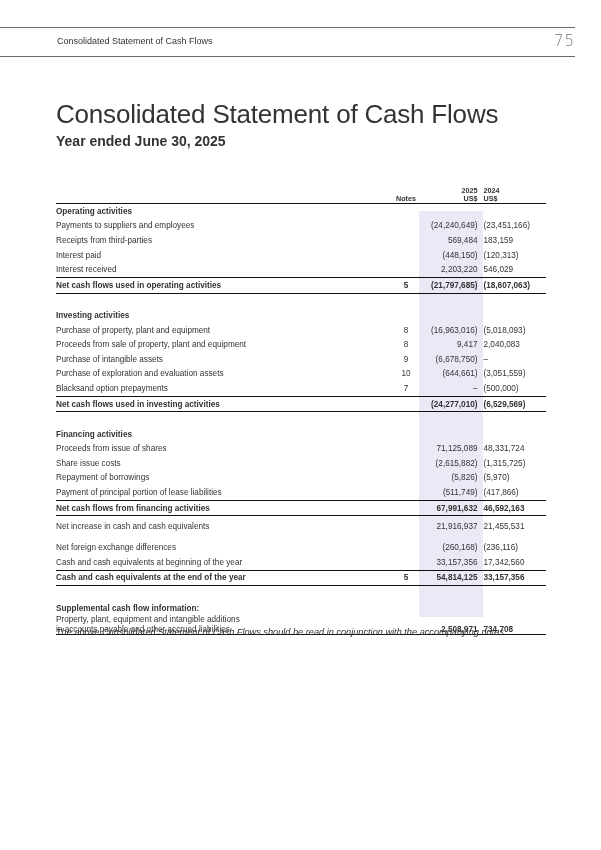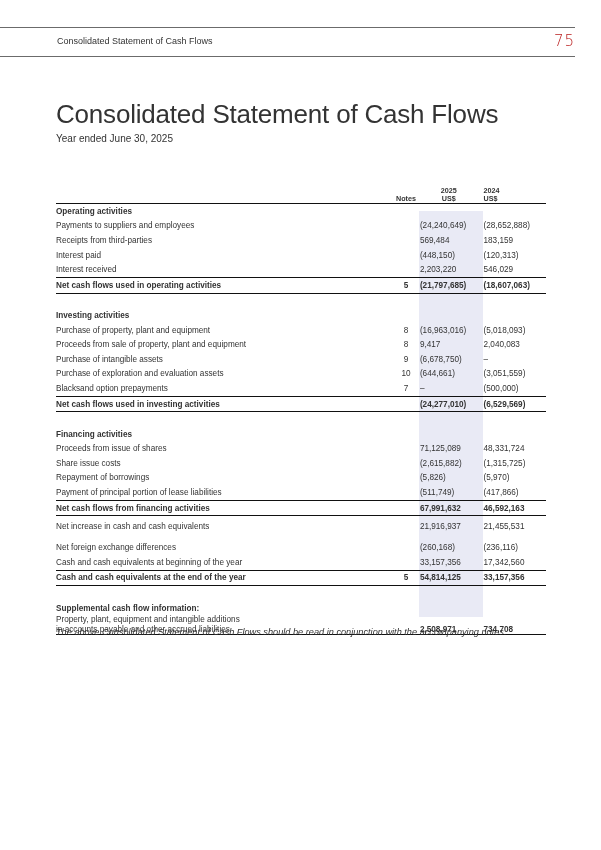--- a/index.html
+++ b/index.html
@@ -9,48 +9,48 @@
     color: #2b2b2b;
   }
   .running-header {
     position: absolute; left: 0; top: 27px; width: 575px; height: 28px;
     border-top: 1px solid #6b6b6b; border-bottom: 1px solid #6b6b6b;
   }
   .running-header .rh-title {
     position: absolute; left: 57px; top: 8px; font-size: 9px; color: #333;
   }
   .running-header .rh-page {
-    position: absolute; right: 0; top: 4px; font-size: 15px; color: #b91c1c;
+    position: absolute; right: 0; top: 4px; font-size: 15px; color: #737373;
     letter-spacing: 1px; font-family: "DejaVu Sans", sans-serif; font-weight: 300;
   }
   .page-title {
     position: absolute; left: 56px; top: 99px; font-size: 26px; color: #333;
     font-weight: normal; margin: 0; letter-spacing: -0.2px;
   }
   .page-subtitle {
-    position: absolute; left: 56px; top: 133px; font-size: 10px; color: #333;
+    position: absolute; left: 56px; top: 133px; font-size: 14px; color: #333; font-weight: bold;
   }
   .shade {
     position: absolute; left: 419px; top: 211px; width: 64px; height: 406px;
     background: #e9eaf5;
   }
   table.cf {
     position: absolute; left: 56px; top: 187px; width: 490px;
     border-collapse: collapse; font-size: 8.2px; color: #333;
   }
   table.cf td, table.cf th { padding: 0; height: 14.6px; white-space: nowrap; }
   table.cf col.c-label { width: 345px; }
   table.cf col.c-notes { width: 14px; }
   table.cf col.c-gap { width: 4px; }
   table.cf col.c-2025 { width: 64px; }
   table.cf col.c-2024 { width: 63px; }
   .hdr th { font-weight: bold; font-size: 7.2px; line-height: 8px; vertical-align: bottom; padding-bottom: 3px; height: 20px; }
   .hdr { border-bottom: 1.6px solid #111; }
   .num { text-align: left; }
-  .c25 { padding-right: 6px !important; }
+  .c25 { text-align: right; padding-right: 6px !important; }
   .notes { text-align: center; }
   .sec td { font-weight: bold; padding-top: 3px; }
   .total td { font-weight: bold; border-top: 1.3px solid #111; border-bottom: 1.3px solid #111; height: 13px; }
   .spacer td { height: 6px; }
   .supp-row td { vertical-align: bottom; height: 24px; padding-bottom: 2px; border-bottom: 1.3px solid #111; margin-left: 16px; }
   .supp-row .lbl { line-height: 9.5px; white-space: normal; }
   .bold { font-weight: bold; }
   .footnote {
     position: absolute; left: 56px; top: 627px; font-size: 9.2px; color: #333; font-style: italic;
   }
@@ -92,21 +92,21 @@
   </tr>
 
   <tr class="sec">
     <td colspan="5">Operating activities</td>
   </tr>
   <tr>
     <td>Payments to suppliers and employees</td>
     <td class="notes"></td>
         <td></td>
     <td class="c25">(24,240,649)</td>
-    <td class="num">(28,652,888)</td>
+    <td class="num">(23,451,166)</td>
   </tr>
   <tr>
     <td>Receipts from third-parties</td>
     <td class="notes"></td>
         <td></td>
     <td class="c25">569,484</td>
     <td class="num">183,159</td>
   </tr>
   <tr>
     <td>Interest paid</td>

